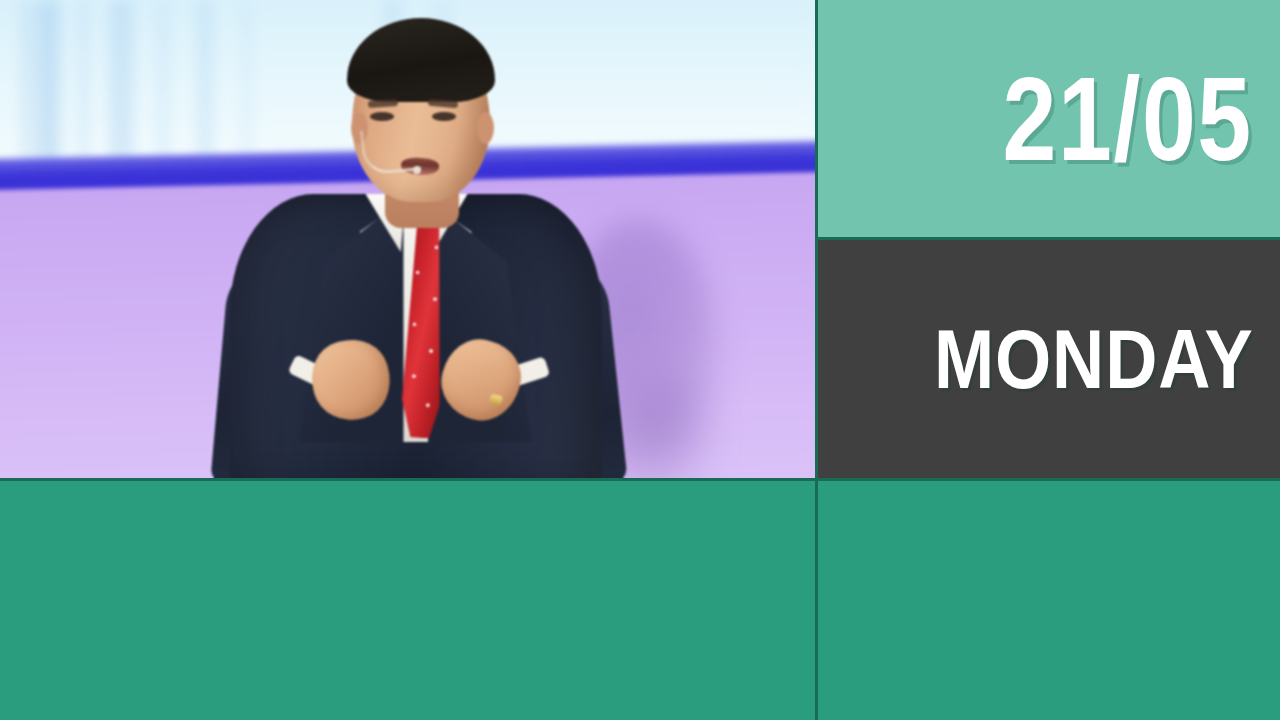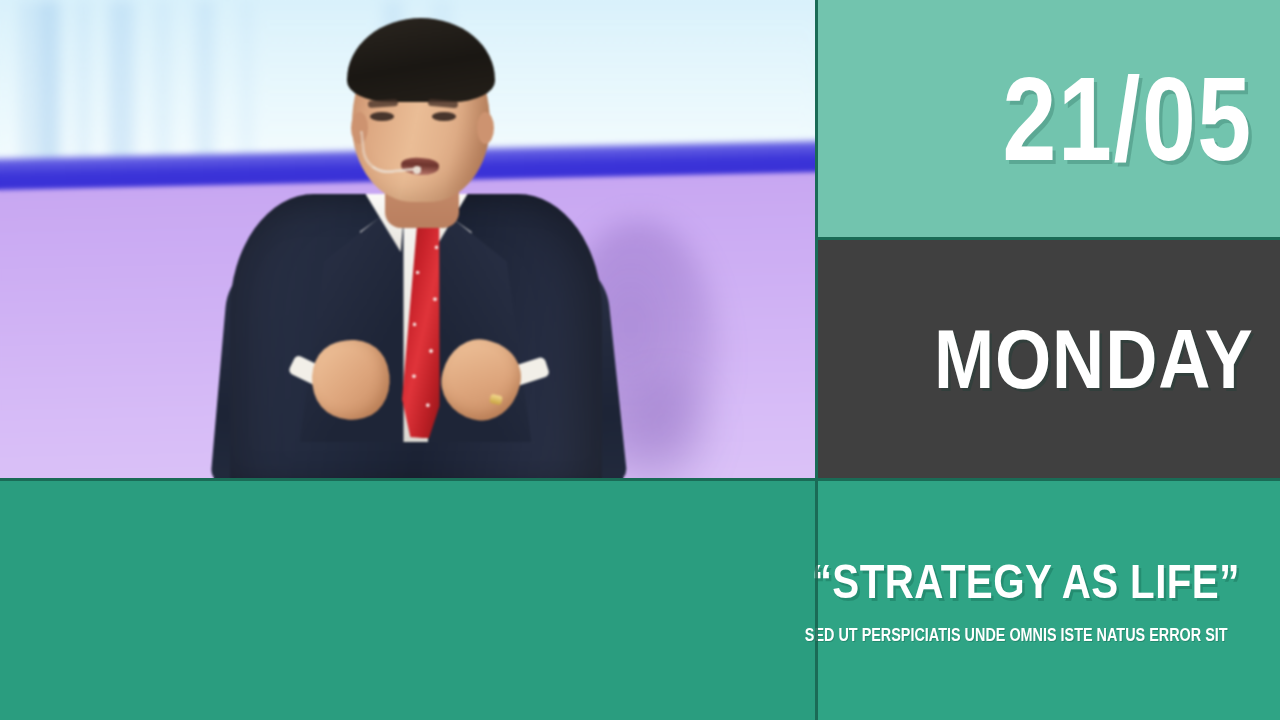--- a/index.html
+++ b/index.html
@@ -508,24 +508,20 @@
   <div class="right-col">
 
     <div class="rpanel panel-date">
       <div class="date-text">21/05</div>
     </div>
 
     <div class="rpanel panel-day">
       <div class="day-text">MONDAY</div>
     </div>
 
-    <div class="rpanel panel-quote">
-      <div class="quote-text">“STRATEGY AS LIFE”</div>
-      <div class="quote-sub">SED UT PERSPICIATIS UNDE OMNIS ISTE NATUS ERROR SIT</div>
-    </div>
   </div>
 
   <div class="divider div-vertical"></div>
   <div class="divider div-left-h"></div>
   <div class="divider div-right-h1"></div>
   <div class="divider div-right-h2"></div>
 
 </div>
 
 </body></html>

